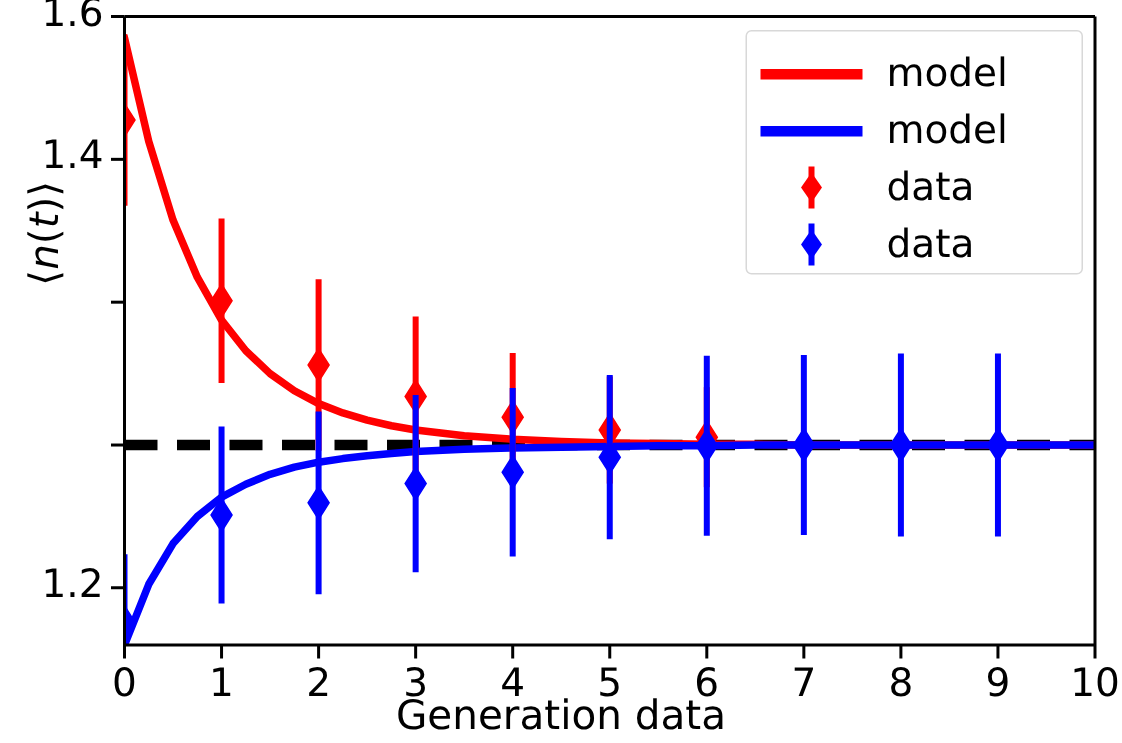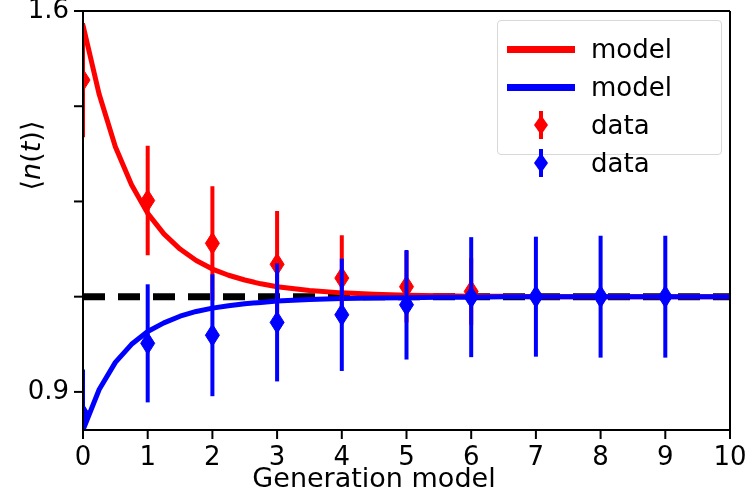--- a/index.html
+++ b/index.html
@@ -98,23 +98,23 @@
         <line x1="83" y1="201.45454545454547" x2="74" y2="201.45454545454547" stroke="#000" stroke-width="2"></line>
         <line x1="83" y1="106.2272727272728" x2="74" y2="106.2272727272728" stroke="#000" stroke-width="2"></line>
         <line x1="83" y1="11" x2="74" y2="11" stroke="#000" stroke-width="2"></line>
       </g>
     </svg>
 
   <div id="ylabel" class="axis-label">
     <span>⟨<i>n</i>(<i>t</i>)⟩</span>
   </div>
 
-  <div id="xlabel" class="axis-label">Generation model</div>
+  <div id="xlabel" class="axis-label">Generation data</div>
 
-  <div id="legend" style="left: 497px; top: 20px; width: 225px; height: 135px;">
+  <div id="legend" style="left: 497px; top: 20px; width: 225px; height: 163px;">
       <div class="leg-row" style="left: 9px; top: 9px; height: 38px;">
         <div class="leg-line" style="background: rgb(255, 0, 0);"></div>
         <span class="leg-label">model</span>
       </div>
       <div class="leg-row" style="left: 9px; top: 47px; height: 38px;">
         <div class="leg-line" style="background: rgb(0, 0, 255);"></div>
         <span class="leg-label">model</span>
       </div>
       <div class="leg-row" style="left: 9px; top: 85px; height: 38px;">
         <div class="leg-mark"><svg width="68" height="34">
@@ -124,21 +124,22 @@
         <span class="leg-label">data</span>
       </div>
       <div class="leg-row" style="left: 9px; top: 123px; height: 38px;">
         <div class="leg-mark"><svg width="68" height="34">
             <line x1="34" y1="3" x2="34" y2="31" stroke="#0000FF" stroke-width="4"></line>
             <path d="M 34 7 L 41 17 L 34 27 L 27 17 Z" fill="#0000FF"></path>
           </svg></div>
         <span class="leg-label">data</span>
       </div>
     </div>
-<div class="ytick-label" style="top: 374.909px; right: 679px;">0.9</div>
+<div class="ytick-label" style="top: 374.909px; right: 679px;">1.2</div>
+    <div class="ytick-label" style="top: 89.2273px; right: 679px;">1.4</div>
     <div class="ytick-label" style="top: -6px; right: 679px;">1.6</div>
     <div class="xtick-label" style="left: 58px; top: 441px;">0</div>
     <div class="xtick-label" style="left: 122.7px; top: 441px;">1</div>
     <div class="xtick-label" style="left: 187.4px; top: 441px;">2</div>
     <div class="xtick-label" style="left: 252.1px; top: 441px;">3</div>
     <div class="xtick-label" style="left: 316.8px; top: 441px;">4</div>
     <div class="xtick-label" style="left: 381.5px; top: 441px;">5</div>
     <div class="xtick-label" style="left: 446.2px; top: 441px;">6</div>
     <div class="xtick-label" style="left: 510.9px; top: 441px;">7</div>
     <div class="xtick-label" style="left: 575.6px; top: 441px;">8</div>

